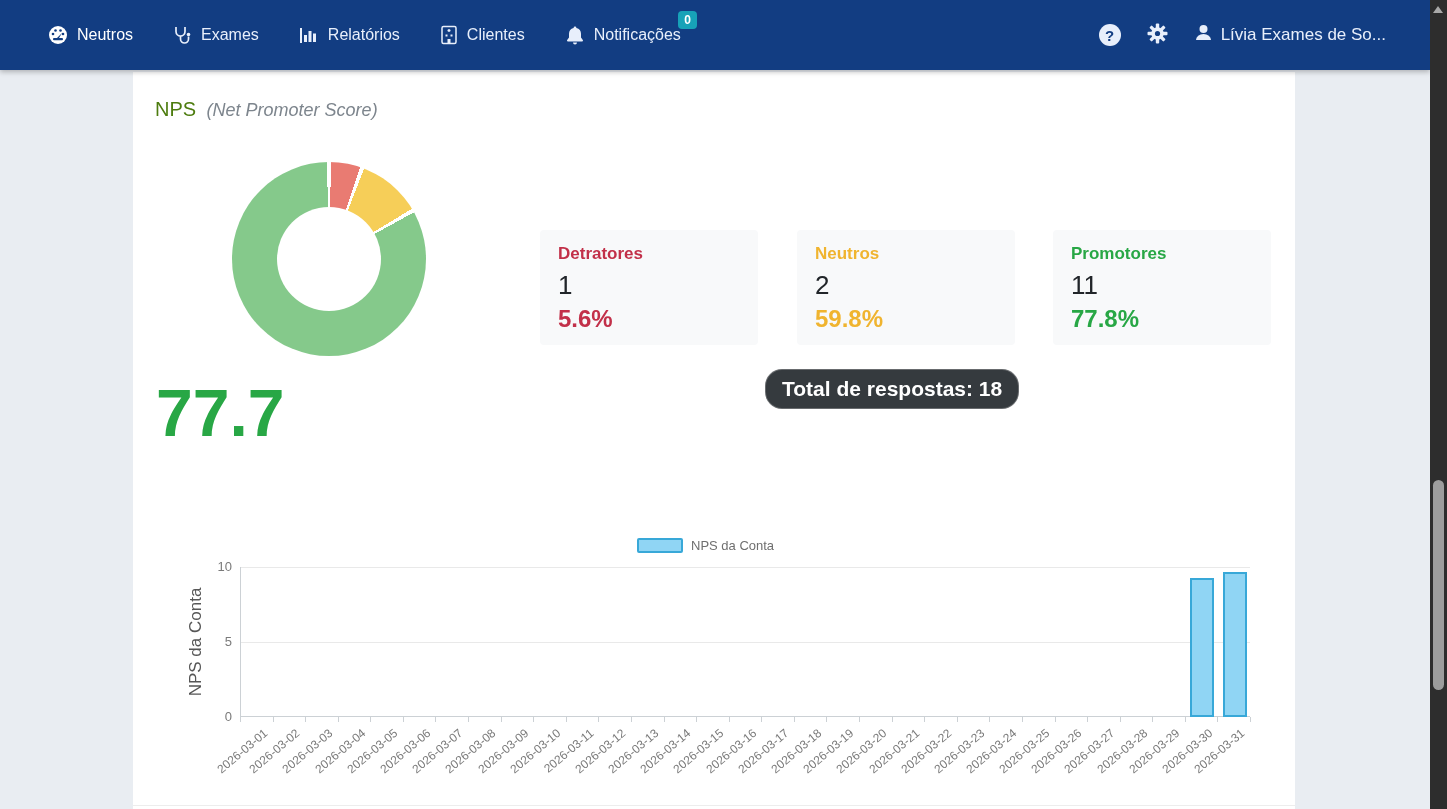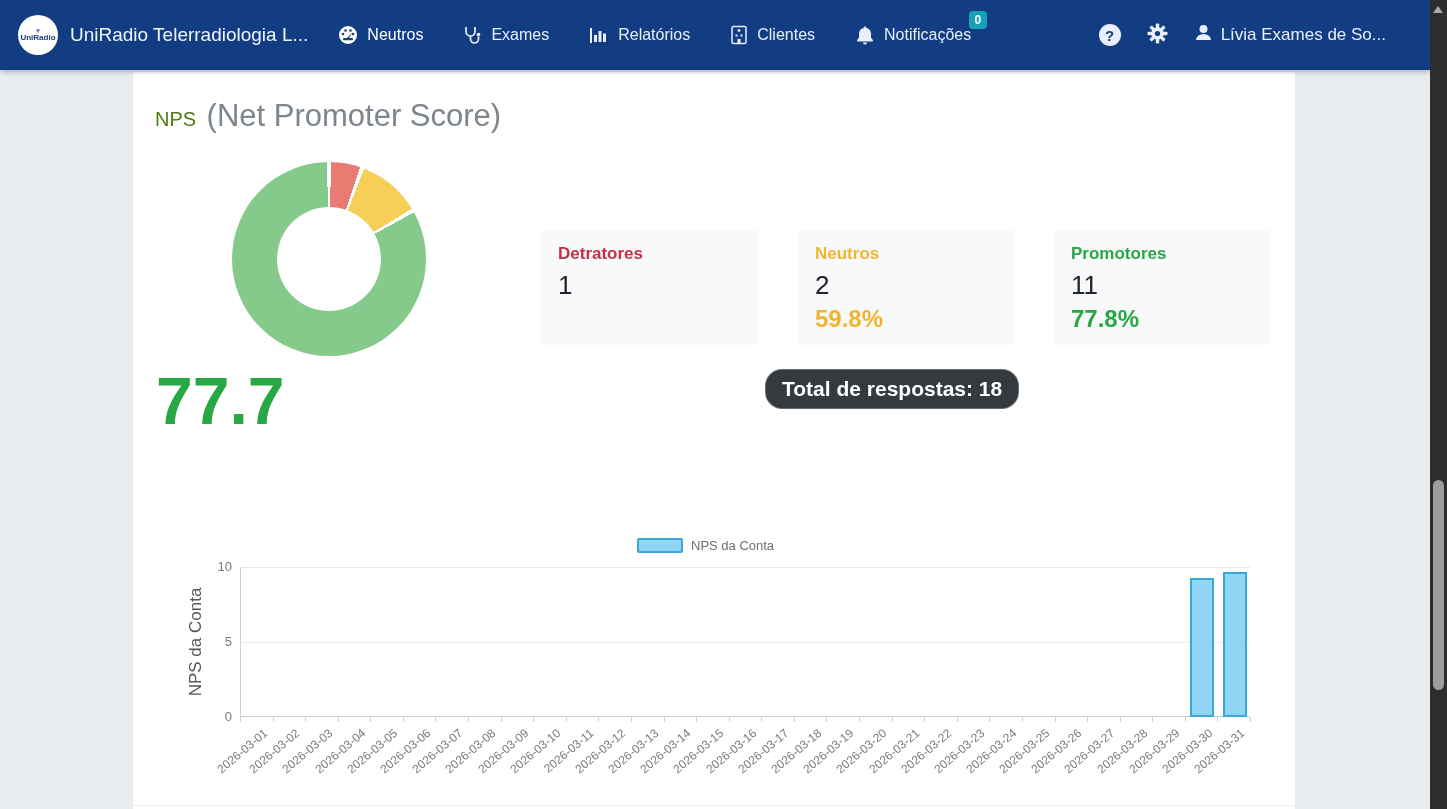--- a/index.html
+++ b/index.html
@@ -29,27 +29,27 @@
   
   .scrollbar { position:absolute; right:0; top:0; width:17px; height:809px; background:#2d2d2d; z-index:10; }
   .scroll-up { position:absolute; top:6px; left:3px; width:0; height:0;
                border-left:5.5px solid transparent; border-right:5.5px solid transparent; border-bottom:7px solid #a9a9a9; }
   .scroll-thumb { position:absolute; left:3px; top:480px; width:11px; height:210px; background:#9d9d9d; border-radius:6px; }
 
   
   .card { position:absolute; left:133px; top:72px; width:1162px; height:737px; background:#fff; }
   .heading { position:absolute; left:22px; top:26px; }
   .heading .t1 { font-size:20px; font-weight:normal; color:#4d7c0f; }
-  .heading .t2 { font-size:31px; color:#7d858d; font-weight:normal; margin-left:6px; }
+  .heading .t2 { font-size:18px; color:#7d858d; font-weight:normal; margin-left:6px;font-style:italic; }
 
   
   .donut { position:absolute; left:99px; top:90px; width:194px; height:194px; border-radius:50%; }
   .donut-hole { position:absolute; left:45px; top:45px; width:104px; height:104px; border-radius:50%; background:#fff; }
 
-  .score { position:absolute; left:23px; top:296px; font-size:66px; font-weight:bold; color:#28a745; line-height:1; }
+  .score { position:absolute; left:23px; top:308px; font-size:66px; font-weight:bold; color:#28a745; line-height:1; }
 
   
   .stat-card { position:absolute; top:158px; width:218px; height:115px; background:#f8f9fa; border-radius:4px; padding:14px 18px; }
   .stat-label { font-size:17px; font-weight:bold; }
   .stat-count { font-size:26px; color:#212529; margin-top:6px; }
   .stat-pct { font-size:24px; font-weight:bold; margin-top:4px; }
 
   
   .tooltip { position:absolute; left:632px; top:297px; background:rgba(42,47,52,.95); color:#fff;
              font-size:21px; font-weight:bold; padding:7px 16px; border-radius:17px; border:1px solid rgba(255,255,255,.25); }
@@ -66,27 +66,20 @@
   .xtick-mark { position:absolute; width:1px; height:5px; background:#ccd1d5; }
   .bar { position:absolute; background:#90d5f4; border:2px solid #38a8d8; }
   .xlabel { position:absolute; font-size:12px; color:#7a7a7a; white-space:nowrap;
             transform-origin:100% 0; transform:rotate(-40deg); }
   .bottom-rule { position:absolute; left:0; top:733px; width:100%; height:1px; background:#ededed; }
 </style>
 </head>
 <body>
 
 <div class="navbar">
-  <div class="brand">
-    <div class="logo">
-      <span class="ant">▾</span>
-      <span>UniRadio</span>
-    </div>
-    <span class="brand-text">UniRadio Telerradiologia L...</span>
-  </div>
 
   <div class="nav-items">
     <div class="nav-item active">
       <span>
         <svg width="20" height="20" viewBox="0 0 20 20">
             <circle cx="10" cy="10" r="9" fill="#ffffff"></circle>
             <circle cx="5" cy="9" r="1.3" fill="#123d82"></circle>
             <circle cx="7.5" cy="5.5" r="1.3" fill="#123d82"></circle>
             <circle cx="12.5" cy="5.5" r="1.3" fill="#123d82"></circle>
             <circle cx="15" cy="9" r="1.3" fill="#123d82"></circle>
@@ -184,20 +177,21 @@
 
   <div class="donut" id="donut" style="background: conic-gradient(rgb(255, 255, 255) 0deg, rgb(255, 255, 255) 1.2deg, rgb(233, 123, 114) 1.2deg, rgb(233, 123, 114) 18.8deg, rgb(255, 255, 255) 18.8deg, rgb(255, 255, 255) 20deg, rgb(255, 255, 255) 20deg, rgb(255, 255, 255) 21.2deg, rgb(246, 206, 88) 21.2deg, rgb(246, 206, 88) 58.8deg, rgb(255, 255, 255) 58.8deg, rgb(255, 255, 255) 60deg, rgb(255, 255, 255) 60deg, rgb(255, 255, 255) 61.2deg, rgb(133, 201, 139) 61.2deg, rgb(133, 201, 139) 358.8deg, rgb(255, 255, 255) 358.8deg, rgb(255, 255, 255) 360deg);">
     <div class="donut-hole"></div>
   </div>
 
   <div class="score" id="score" style="color: rgb(40, 167, 69);">77.7</div>
 
   <div class="stat-card" style="left:407px;">
     <div class="stat-label" id="lbl0" style="color: rgb(194, 48, 73);">Detratores</div>
     <div class="stat-count">1</div>
+    <div class="stat-pct" id="pct0" style="color: rgb(194, 48, 73);">5.6%</div>
   </div>
   <div class="stat-card" style="left:664px;">
     <div class="stat-label" id="lbl1" style="color: rgb(240, 180, 47);">Neutros</div>
     <div class="stat-count">2</div>
     <div class="stat-pct" id="pct1" style="color: rgb(240, 180, 47);">59.8%</div>
   </div>
   <div class="stat-card" style="left:920px;">
     <div class="stat-label" id="lbl2" style="color: rgb(40, 167, 69);">Promotores</div>
     <div class="stat-count">11</div>
     <div class="stat-pct" id="pct2" style="color: rgb(40, 167, 69);">77.8%</div>

